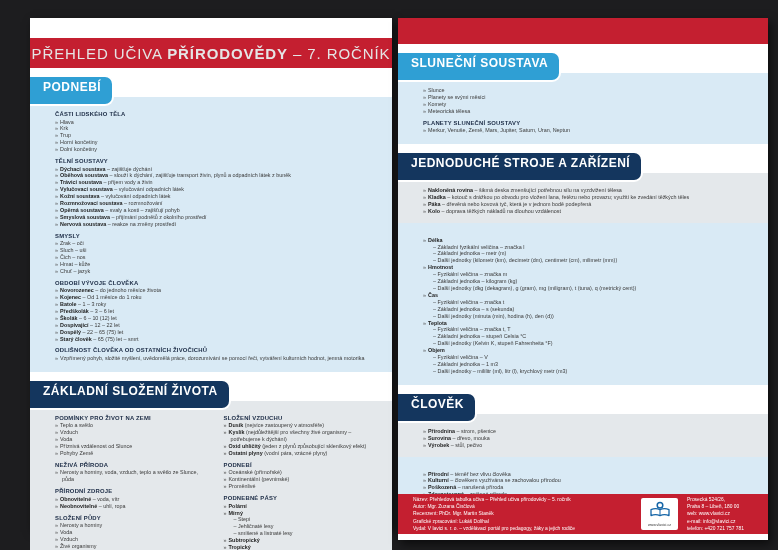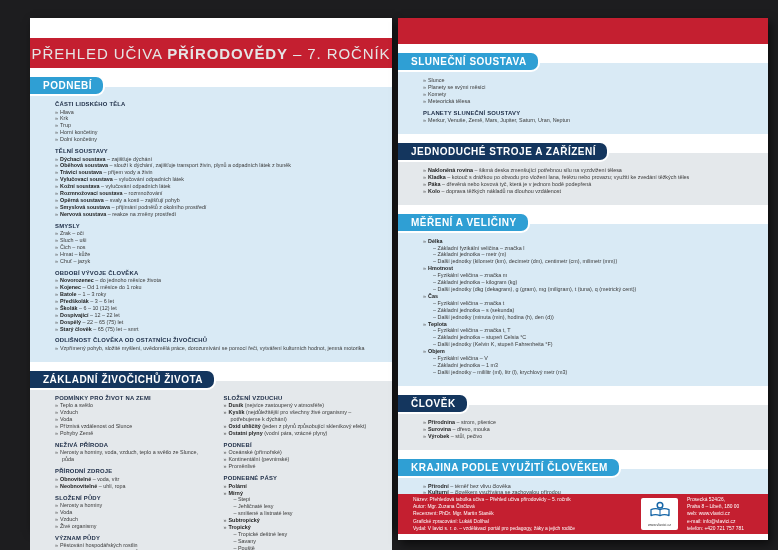--- a/index.html
+++ b/index.html
@@ -18,23 +18,23 @@
     font-size:15px;letter-spacing:.9px;white-space:pre;
   }
   .title-band b{font-weight:bold;text-align:right;}
 
   .red-top{height:26px;background:#c41f30;}
 
   .sections{display:block;}
   .section{margin-top:7px;}
   .pill{
     position:relative;z-index:2;display:inline-block;
-    padding:3px 11px 3px 13px;border:2px solid #fff;border-left:none;
+    padding:3px 11px 10px 13px;border:2px solid #fff;border-left:none;
     border-radius:0 9px 9px 0;color:#fff;font-weight:bold;
-    font-size:10px;letter-spacing:.5px;
+    font-size:12px;letter-spacing:.5px;
   }
   .section.blue .pill{background:#2f9fd4;}
   .section.navy .pill{background:#14365e;text-align:right;}
   .panel{margin-top:-9px;padding:14px 12px 8px 25px;}
   .section.blue .panel{background:#d9eaf5;}
   .section.navy .panel{background:#e4e8eb;}
 
   .cols{display:flex;gap:12px;}
   .col{flex:1;min-width:0;}
 
@@ -104,21 +104,21 @@
                 <div class="item"><span class="bullet">»</span><b>Dospělý</b><span class="txt"> – 22 – 65 (75) let</span></div>
                 <div class="item"><span class="bullet">»</span><b>Starý člověk</b><span class="txt"> – 65 (75) let – smrt</span></div>
               </div>
               <div class="group">
                 <div class="grp-h">ODLIŠNOST ČLOVĚKA OD OSTATNÍCH ŽIVOČICHŮ</div>
                 <div class="item"><span class="bullet">»</span><span class="txt">Vzpřímený pohyb, složité myšlení, uvědomělá práce, dorozumívání se pomocí řeči, vytváření kulturních hodnot, jemná motorika</span></div>
               </div>
             </div>
           </div>
         </div></div>
-      <div class="section navy"><div class="pill">ZÁKLADNÍ ŽIVOČICHŮ ŽIVOTA</div><div class="panel">
+      <div class="section navy"><div class="pill">ZÁKLADNÍ SLOŽENÍ ŽIVOTA</div><div class="panel">
           <div class="cols">
             <div class="col">
               <div class="group">
                 <div class="grp-h">PODMÍNKY PRO ŽIVOT NA ZEMI</div>
                 <div class="item"><span class="bullet">»</span><span class="txt">Teplo a světlo</span></div>
                 <div class="item"><span class="bullet">»</span><span class="txt">Vzduch</span></div>
                 <div class="item"><span class="bullet">»</span><span class="txt">Voda</span></div>
                 <div class="item"><span class="bullet">»</span><span class="txt">Příznivá vzdálenost od Slunce</span></div>
                 <div class="item"><span class="bullet">»</span><span class="txt">Pohyby Země</span></div>
               </div>
@@ -201,21 +201,21 @@
             <div class="col">
               <div class="group">
                 <div class="item"><span class="bullet">»</span><b>Nakloněná rovina</b><span class="txt"> – šikmá deska zmenšující potřebnou sílu na vyzdvižení tělesa</span></div>
                 <div class="item"><span class="bullet">»</span><b>Kladka</b><span class="txt"> – kotouč s drážkou po obvodu pro vložení lana, řetězu nebo provazu; využití ke zvedání těžkých těles</span></div>
                 <div class="item"><span class="bullet">»</span><b>Páka</b><span class="txt"> – dřevěná nebo kovová tyč, která je v jednom bodě podepřená</span></div>
                 <div class="item"><span class="bullet">»</span><b>Kolo</b><span class="txt"> – doprava těžkých nákladů na dlouhou vzdálenost</span></div>
               </div>
             </div>
           </div>
         </div></div>
-      <div class="section blue"><div class="pill">MĚŘENÍ A VELIČINY</div><div class="panel">
+      <div class="section blue"><div class="panel">
           <div class="cols">
             <div class="col">
               <div class="group">
                 <div class="item"><span class="bullet">»</span><b>Délka</b></div>
                 <div class="sub">– Základní fyzikální veličina – značka l</div>
                 <div class="sub">– Základní jednotka – metr (m)</div>
                 <div class="sub">– Další jednotky (kilometr (km), decimetr (dm), centimetr (cm), milimetr (mm))</div>
                 <div class="item"><span class="bullet">»</span><b>Hmotnost</b></div>
                 <div class="sub">– Fyzikální veličina – značka m</div>
                 <div class="sub">– Základní jednotka – kilogram (kg)</div>
@@ -240,21 +240,21 @@
           <div class="cols">
             <div class="col">
               <div class="group">
                 <div class="item"><span class="bullet">»</span><b>Přírodnina</b><span class="txt"> – strom, pšenice</span></div>
                 <div class="item"><span class="bullet">»</span><b>Surovina</b><span class="txt"> – dřevo, mouka</span></div>
                 <div class="item"><span class="bullet">»</span><b>Výrobek</b><span class="txt"> – stůl, pečivo</span></div>
               </div>
             </div>
           </div>
         </div></div>
-      <div class="section blue"><div class="pill">KRAJINA PODLE VYUŽITÍ ČLOVĚKEM</div><div class="panel">
+      <div class="section blue"><div class="panel">
           <div class="cols">
             <div class="col">
               <div class="group">
                 <div class="item"><span class="bullet">»</span><b>Přírodní</b><span class="txt"> – téměř bez vlivu člověka</span></div>
                 <div class="item"><span class="bullet">»</span><b>Kulturní</b><span class="txt"> – člověkem využívána se zachovalou přírodou</span></div>
                 <div class="item"><span class="bullet">»</span><b>Poškozená</b><span class="txt"> – narušená příroda</span></div>
                 <div class="item"><span class="bullet">»</span><b>Zdevastovaná</b><span class="txt"> – zničená příroda</span></div>
               </div>
             </div>
           </div>

